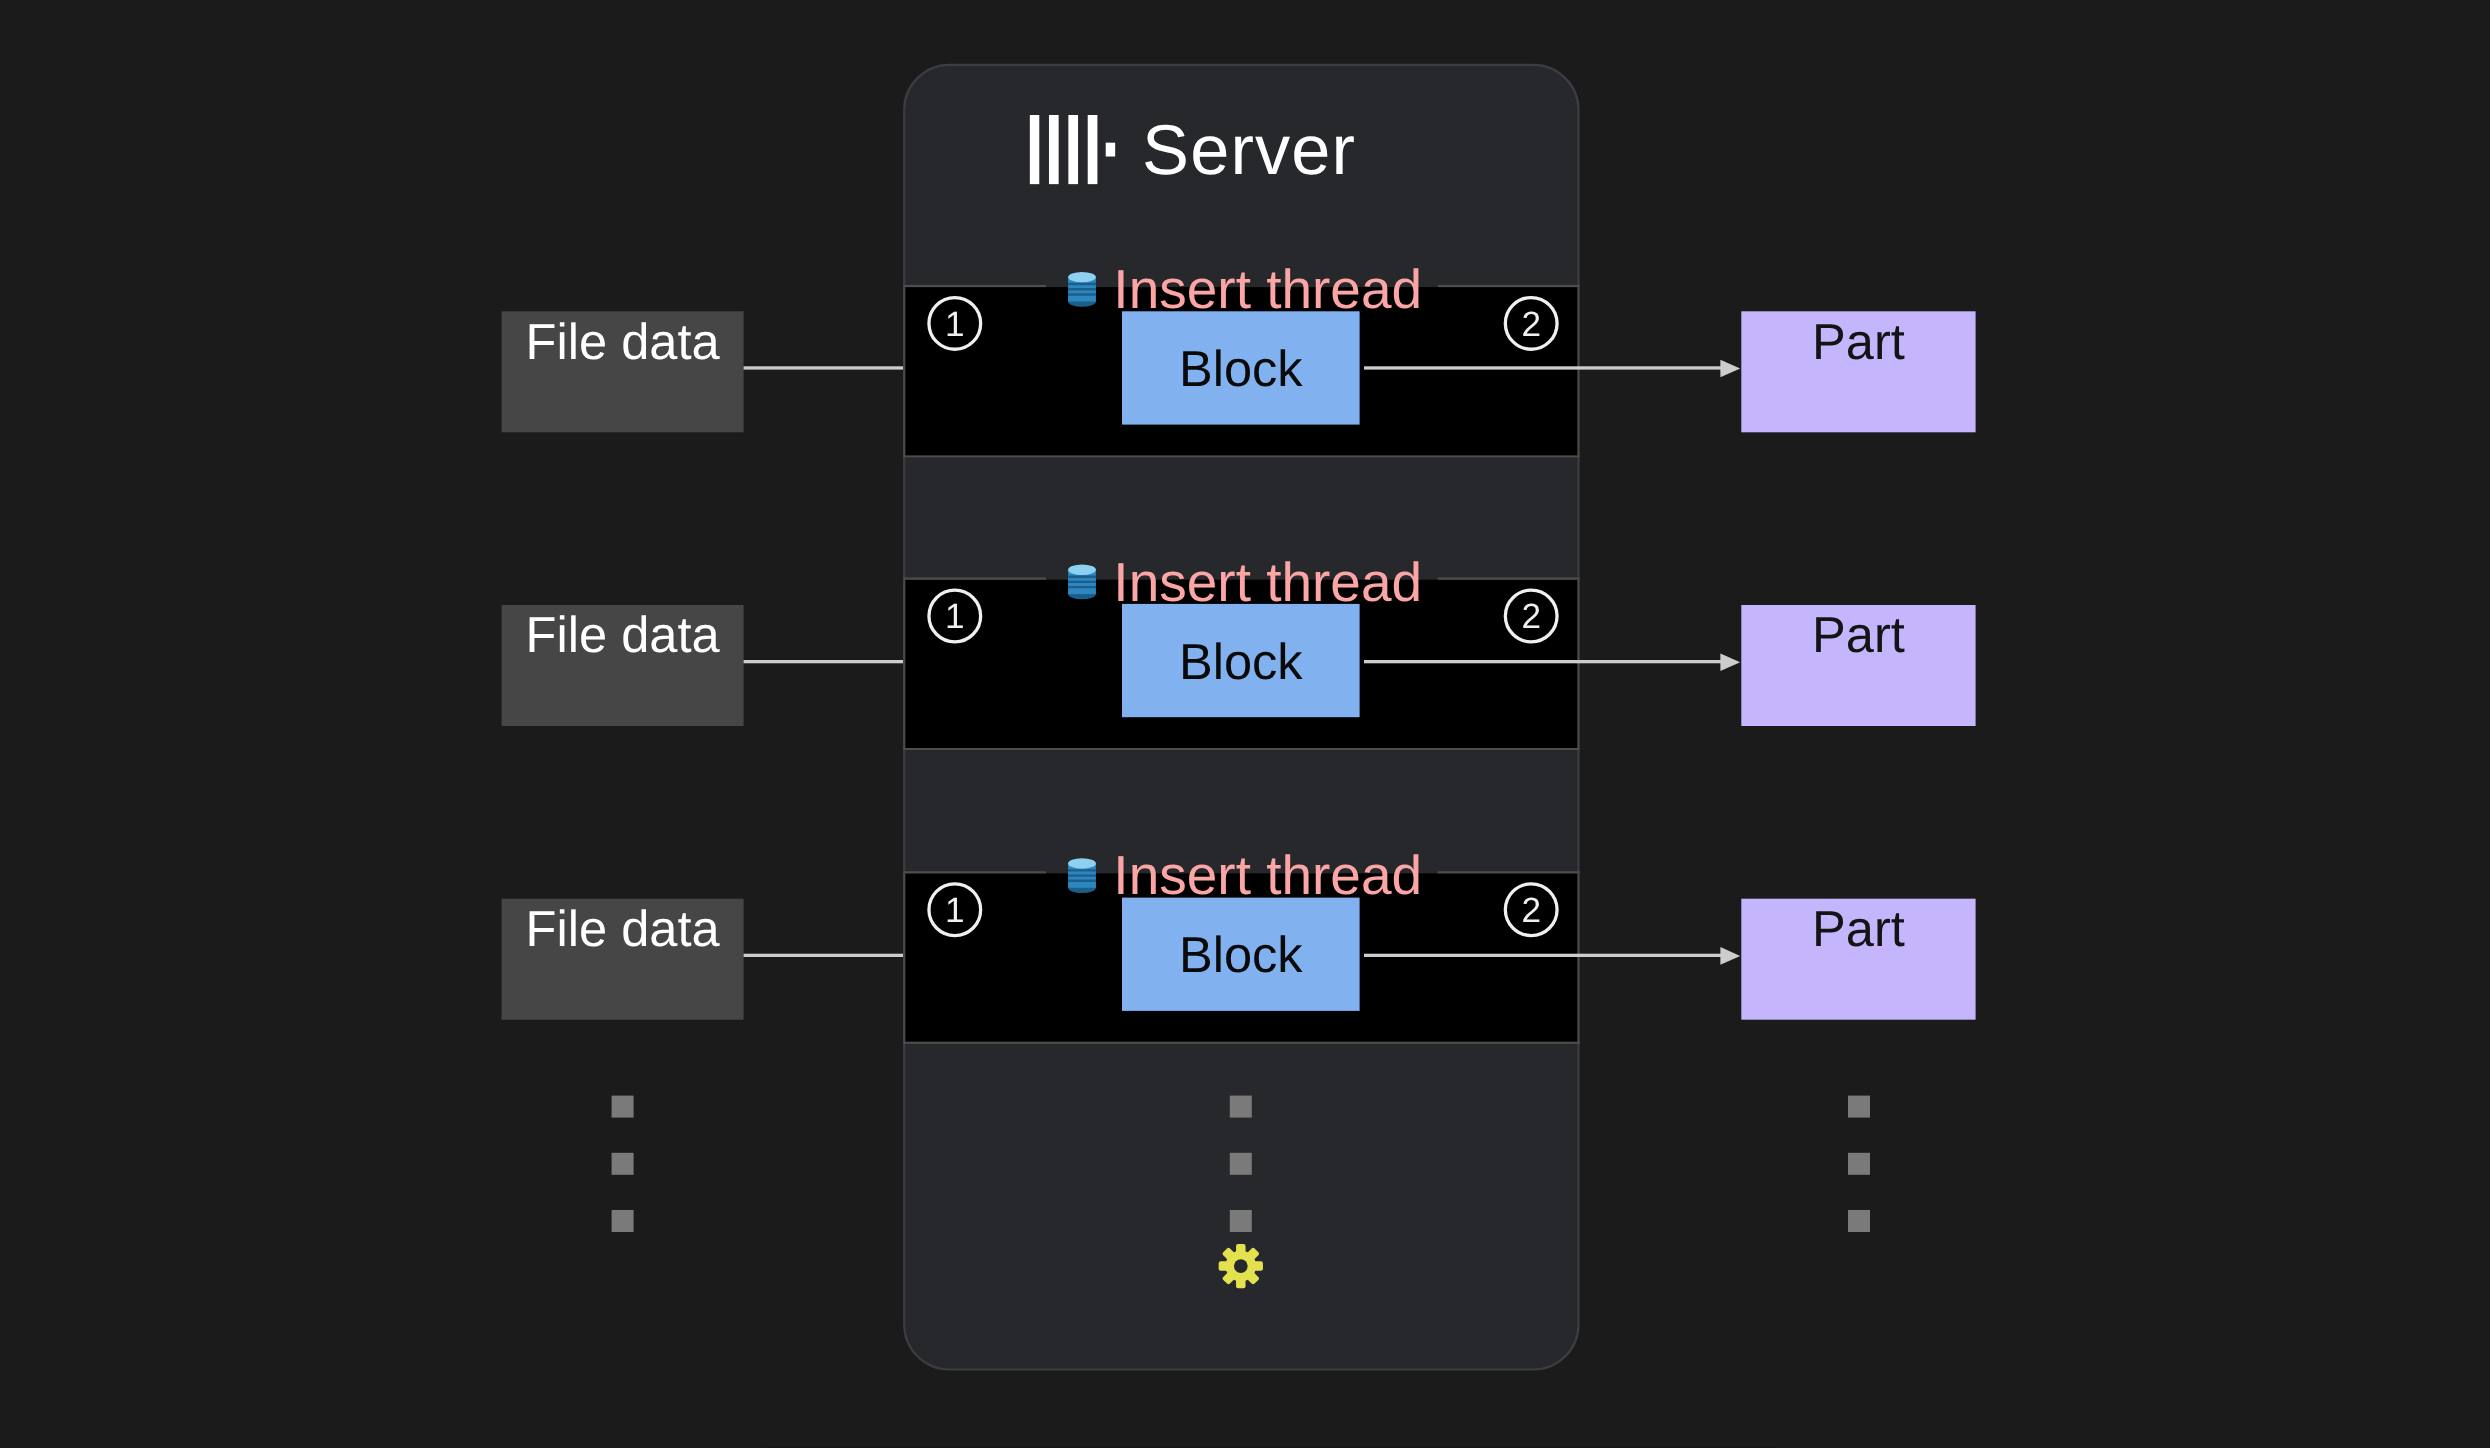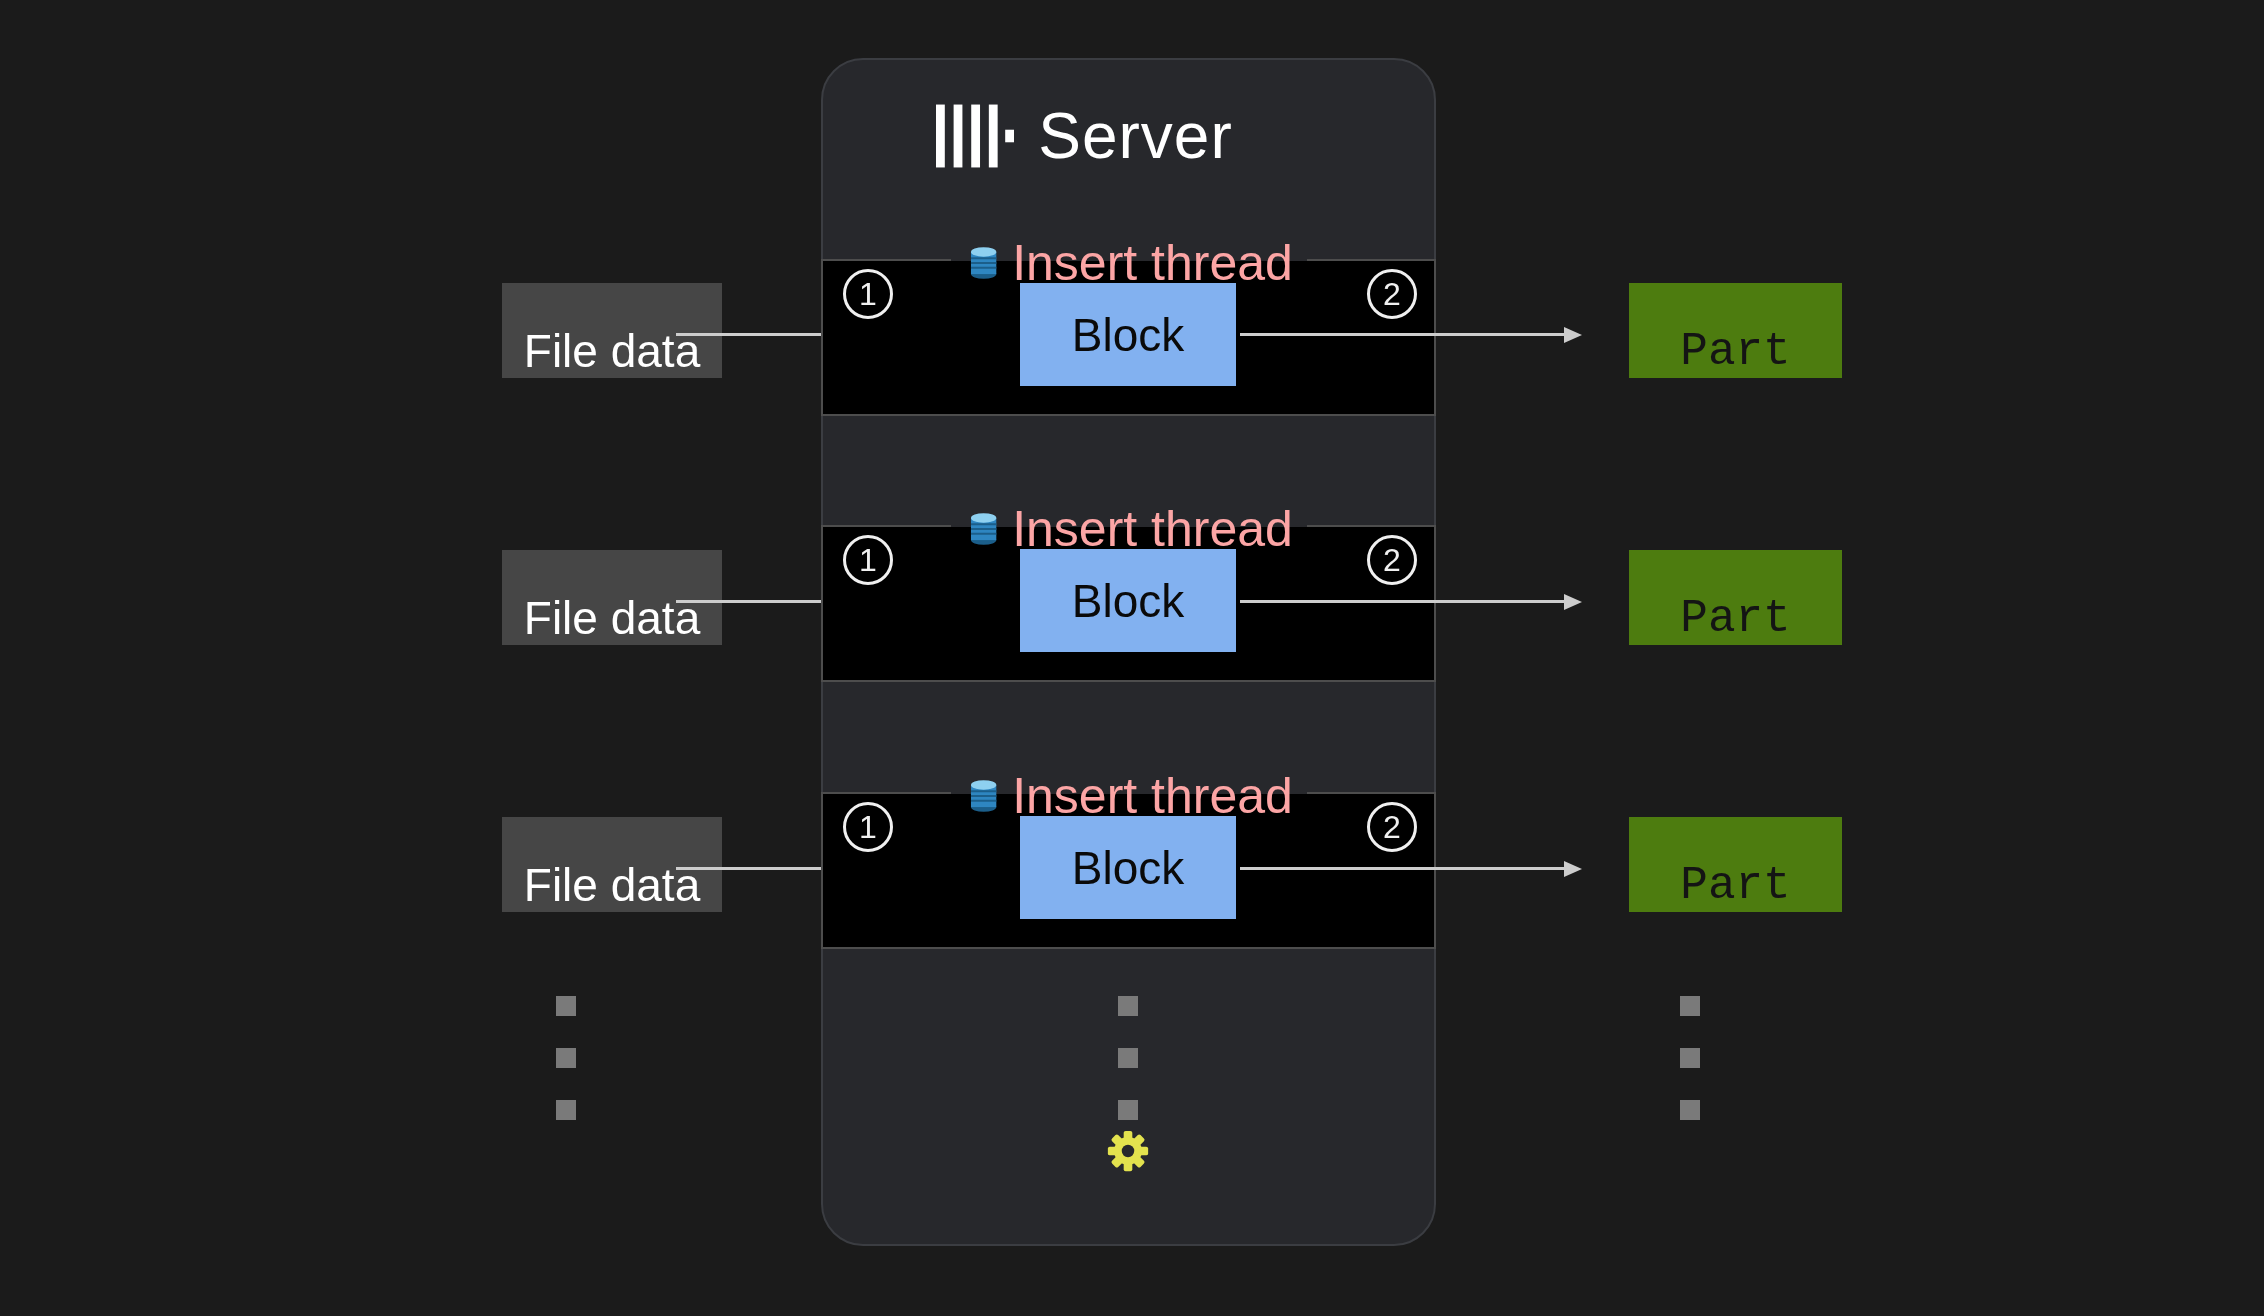--- a/index.html
+++ b/index.html
@@ -79,27 +79,26 @@
     width: 216px; height: 103px;
     background: #82b1f0;
     color: #0a0a0a;
     display: flex; align-items: center; justify-content: center;
     font-size: 46px;
   }
 
   
   .io-box {
     position: absolute;
-    height: 95px;
-    display: flex; align-items: flex-end; justify-content: center;
+    height: 110px;
+    display: flex; align-items: flex-start; justify-content: center;
     font-size: 46px;
-    margin-left: 46px;
   }
   .file-box { left: 456px; width: 220px; background: #464646; color: #ffffff; }
-  .part-box { left: 1583px; width: 213px; background: #4d7c0f; color: #141414; font-family: Liberation Mono, monospace; }
+  .part-box { left: 1583px; width: 213px; background: #c4b5fd; color: #141414; }
 
   
   .arrow { position: absolute; height: 3px; background: #cdcdcd; }
   .arrow::after {
     content: ""; position: absolute;
     right: -17px; top: -6.5px;
     width: 0; height: 0;
     border-left: 18px solid #cdcdcd;
     border-top: 8px solid transparent;
     border-bottom: 8px solid transparent;

